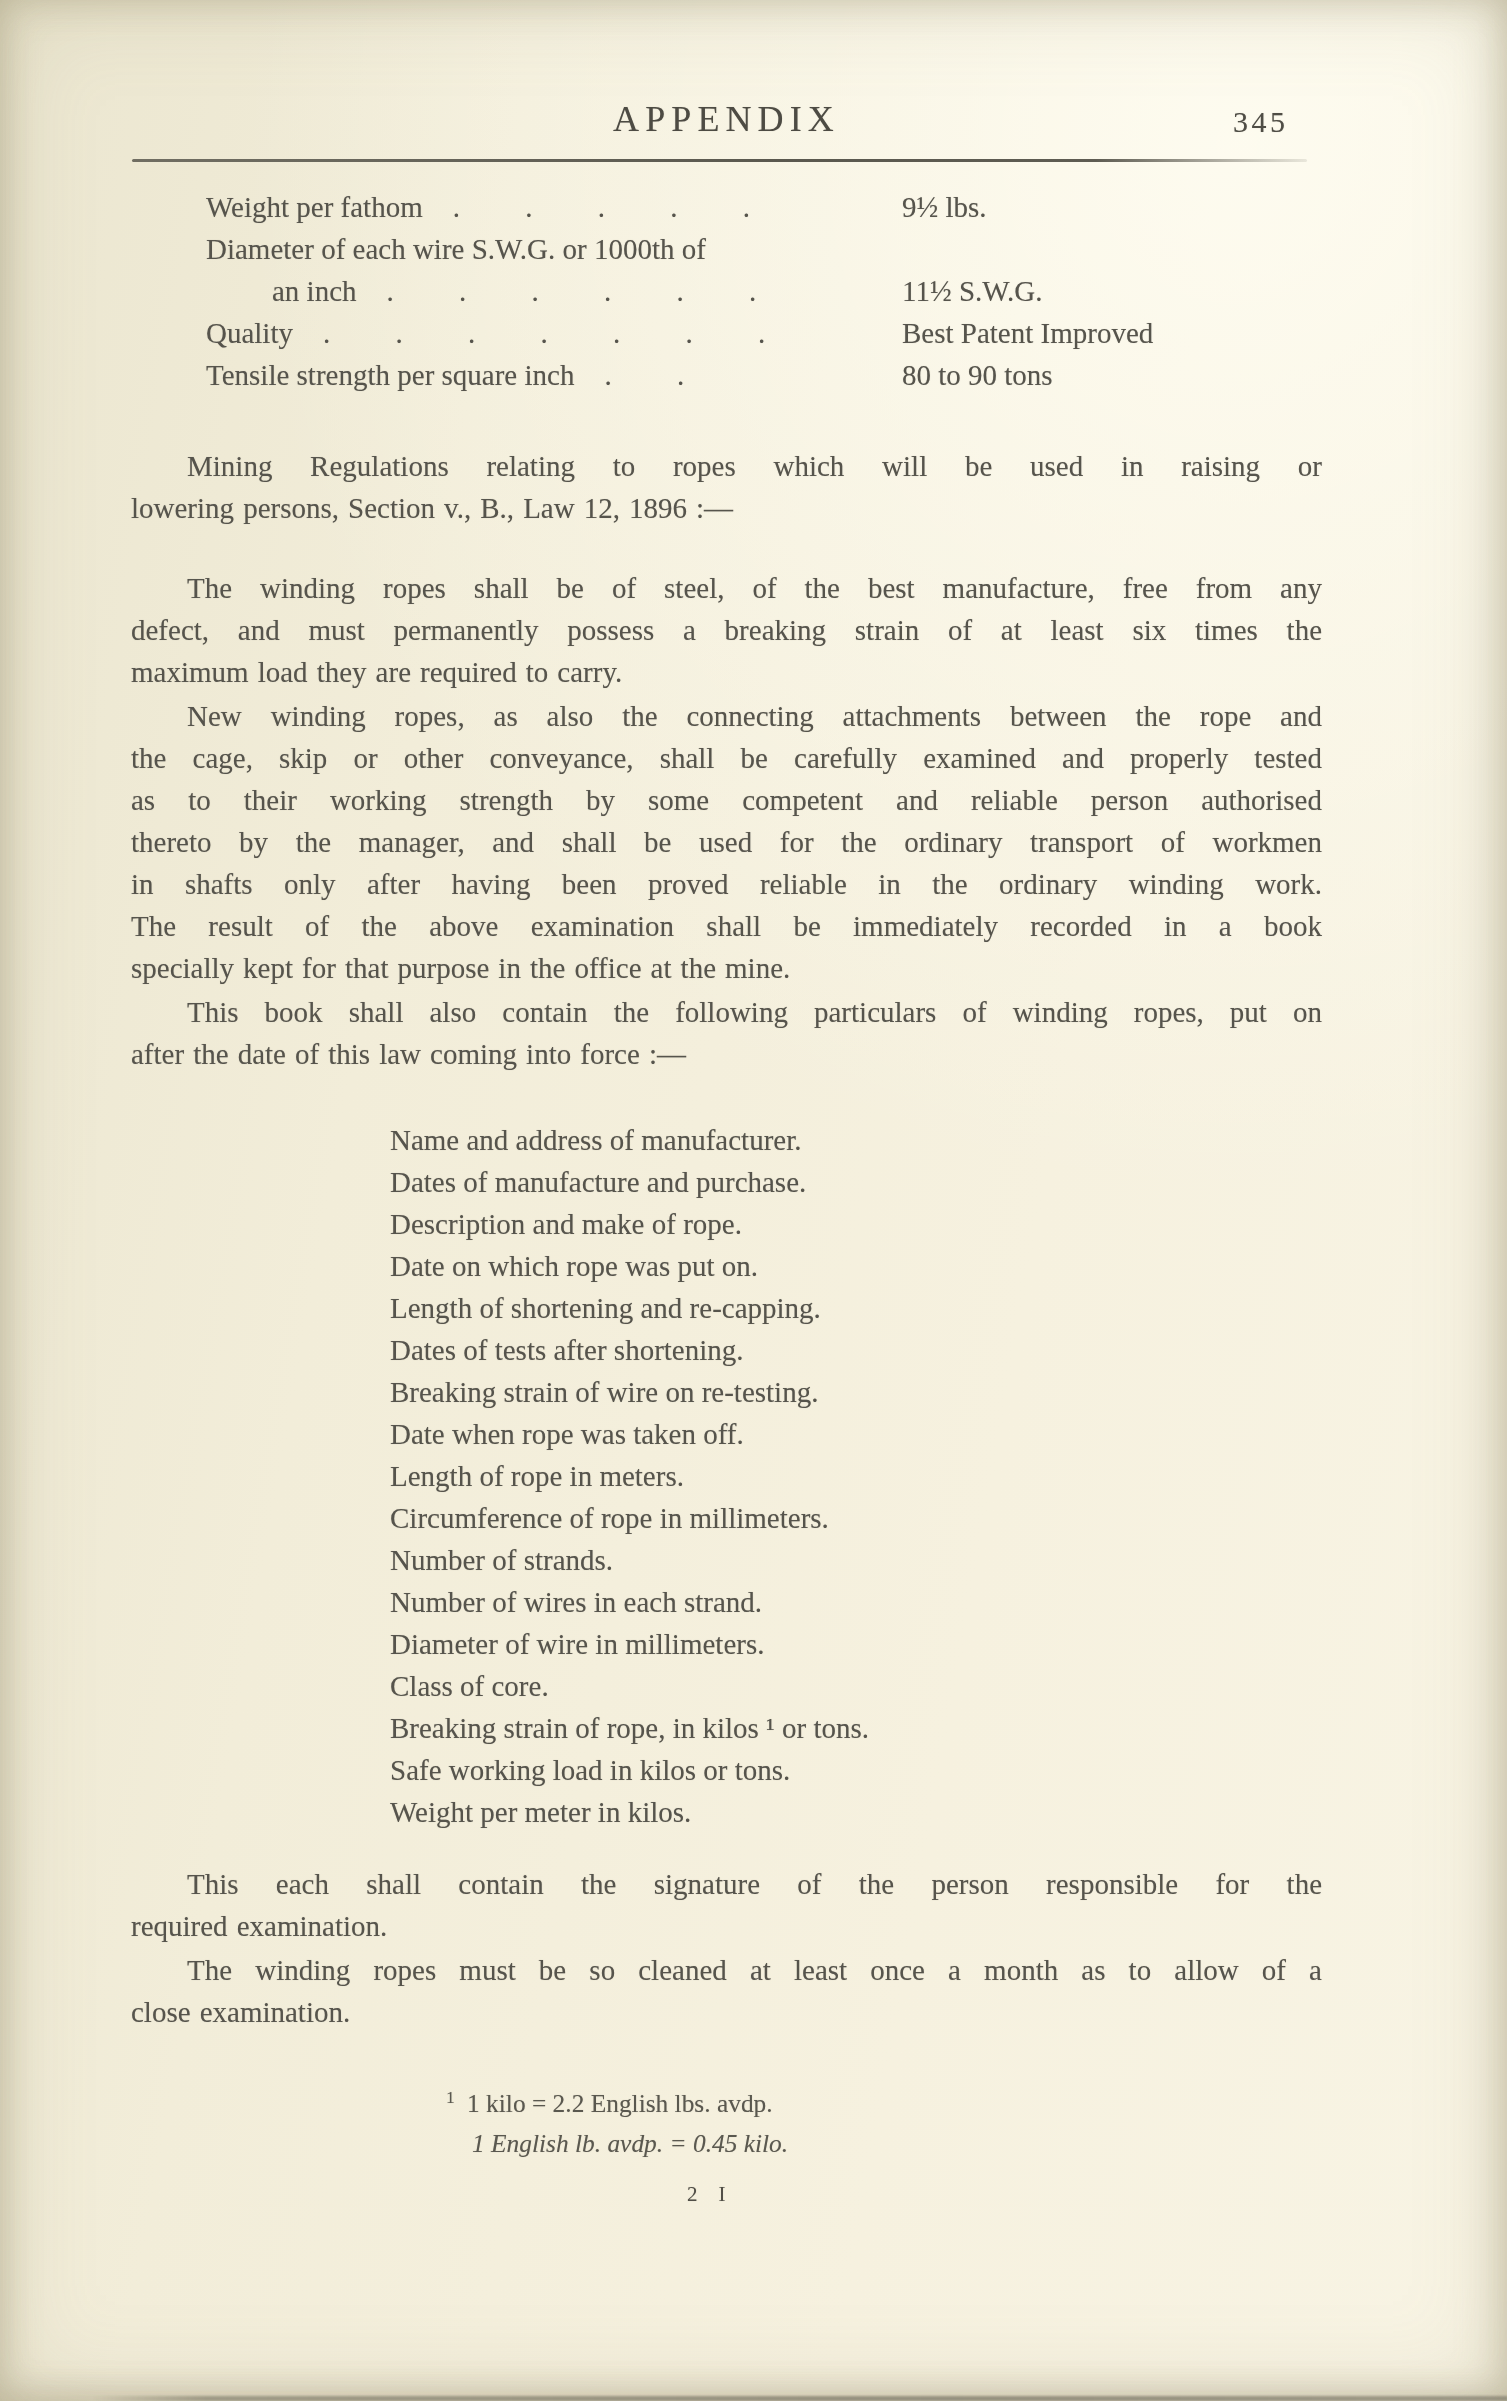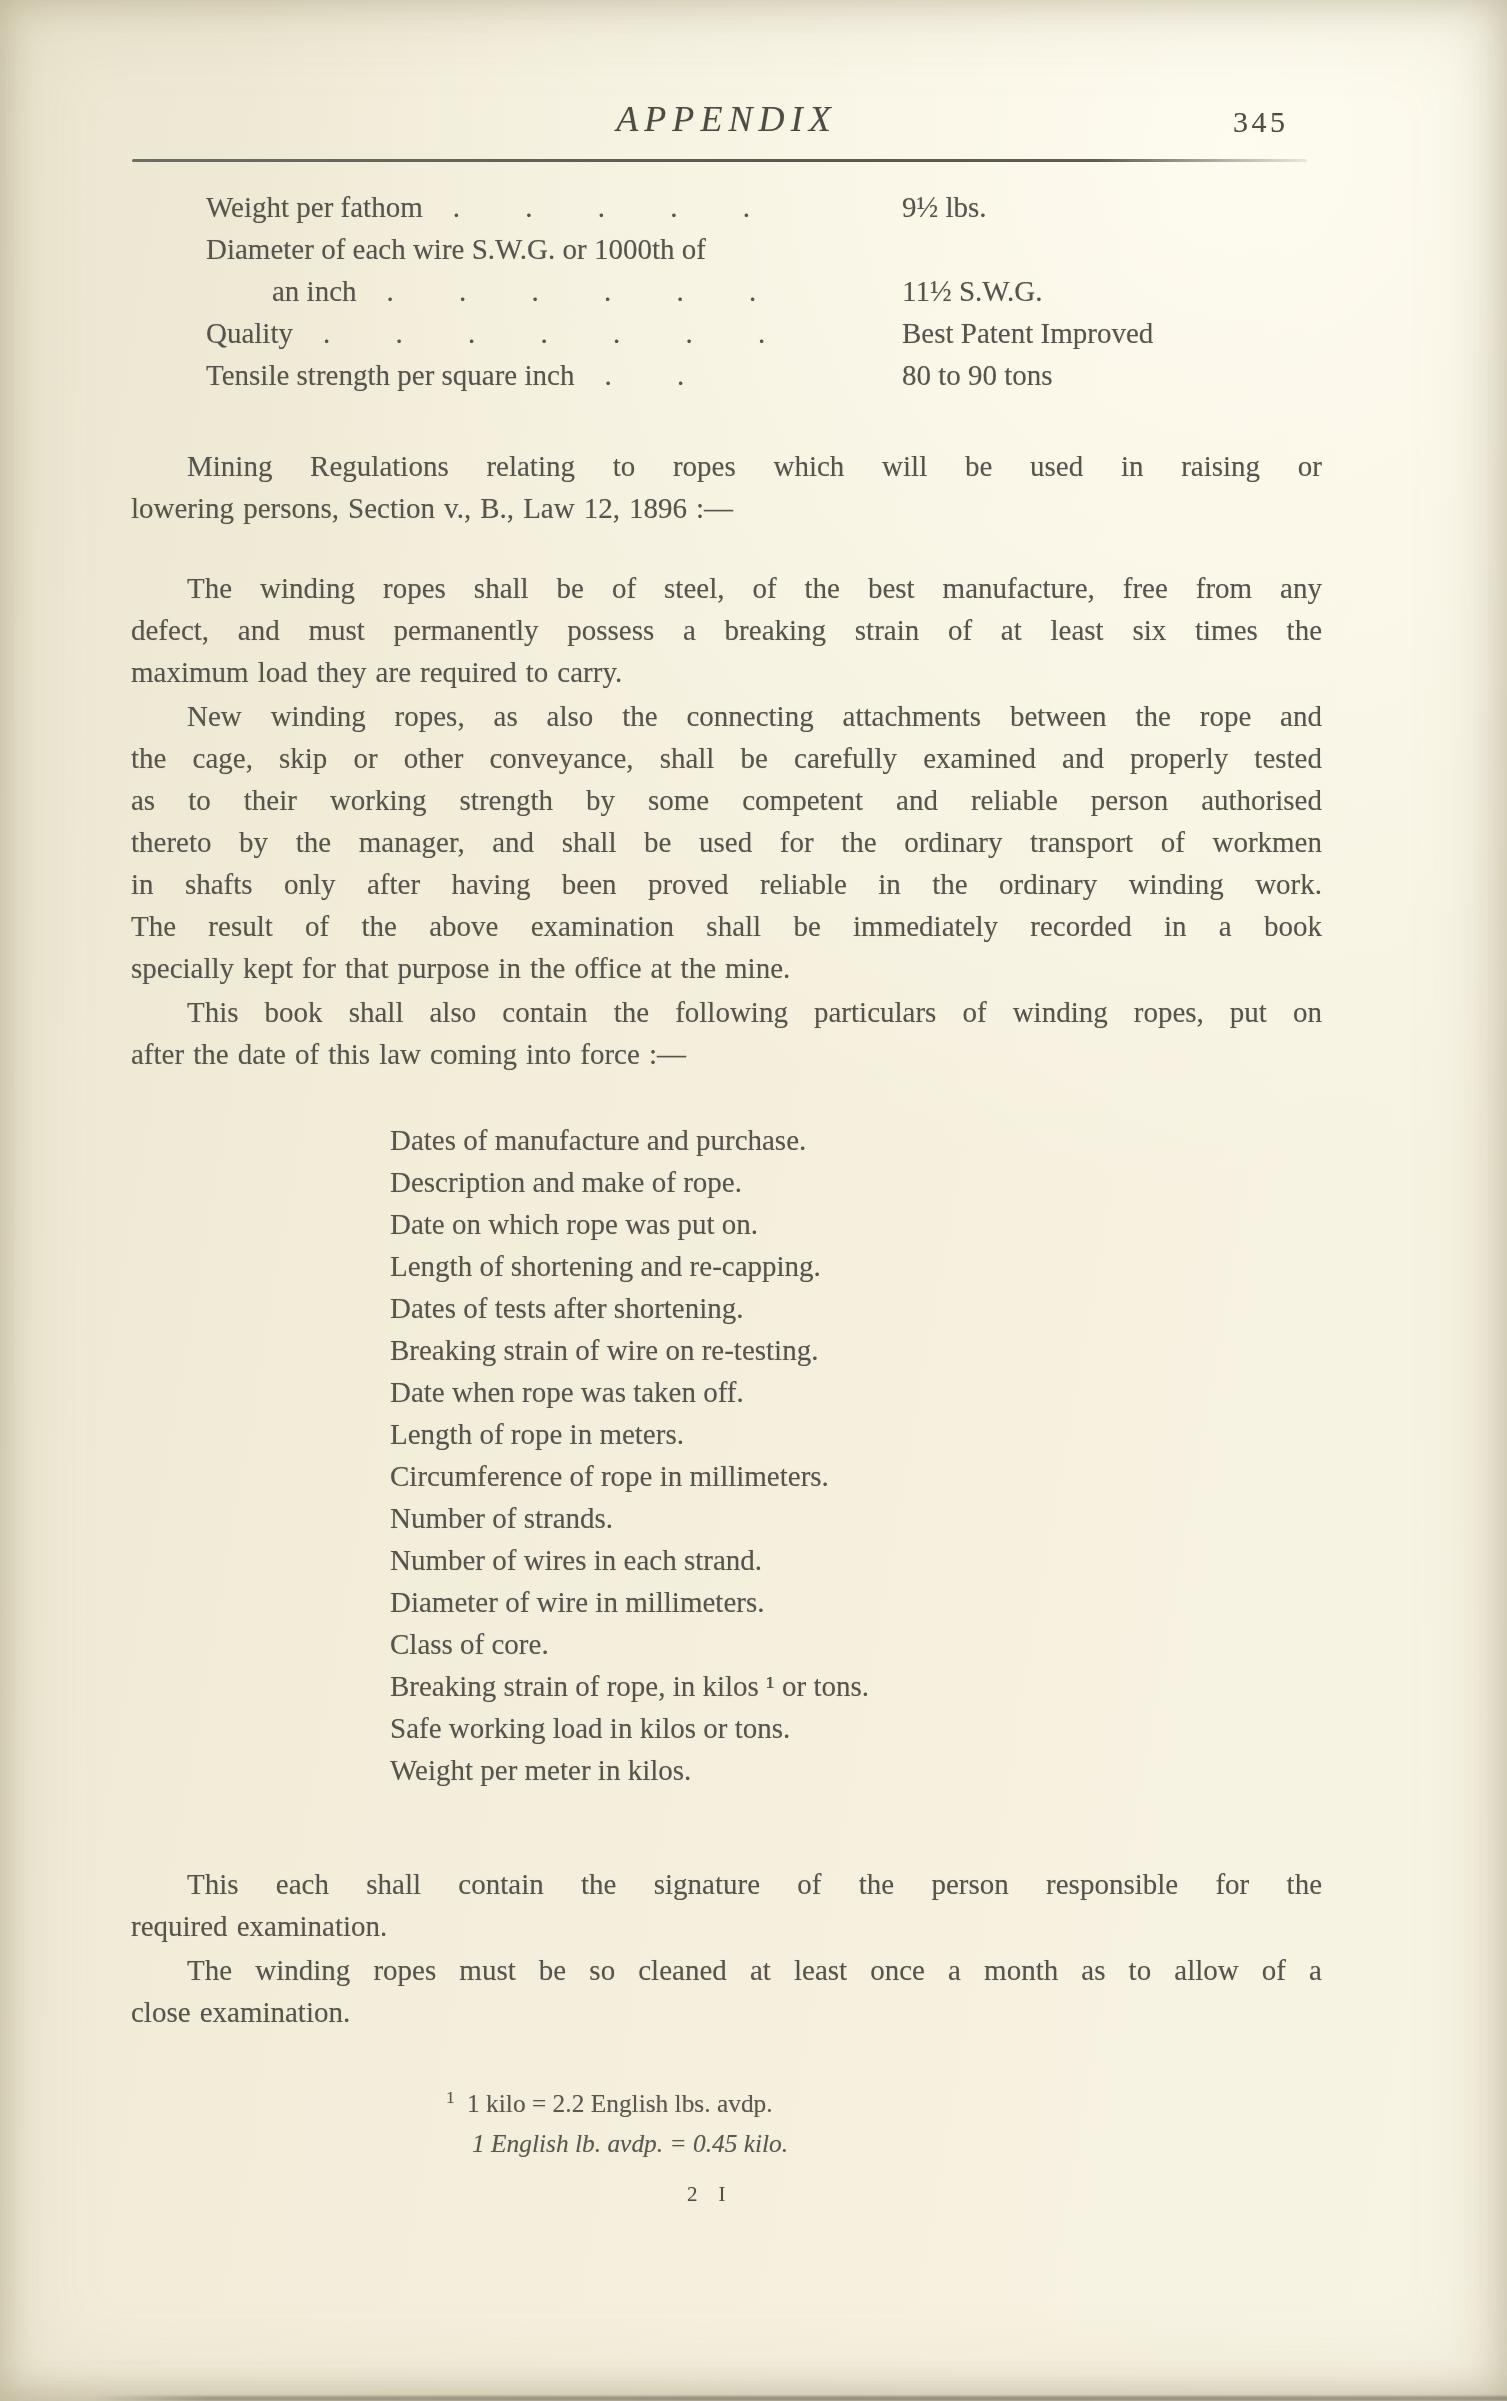--- a/index.html
+++ b/index.html
@@ -16,21 +16,21 @@
     box-shadow:
       inset 0 0 96px rgba(150,140,105,0.22),
       inset -14px 0 40px rgba(150,140,105,0.22),
       inset 12.3px 0 35px rgba(150,140,105,0.14),
       inset 0 -10.5px 30px rgba(140,130,100,0.18);
   }
   .txt{text-shadow:0 0 0.9px rgba(86,84,76,0.35);}
   
   .running-title{
     position:absolute;left:131px;top:98px;width:1191px;
-    text-align:center;font-style:italic;font-size:36px;letter-spacing:6.1px;
+    text-align:center;font-size:36px;letter-spacing:6.1px;
     color:#4d4b43;
   }
   .page-number{
     position:absolute;left:1233px;top:105px;
     font-size:30px;letter-spacing:3.5px;color:#4f4d45;
   }
   .header-rule{
     position:absolute;left:132px;top:159px;width:1175px;height:2.6px;
     background:linear-gradient(to right,rgba(90,88,78,0.85) 0%,#5a584e 55%,#5e5c52 82%,rgba(90,88,78,0.12) 100%);
     border-radius:1.8px;
@@ -119,20 +119,21 @@
     <div class="pline txt">The result of the above examination shall be immediately recorded in a book</div>
     <div class="pline last txt">specially kept for that purpose in the office at the mine.</div>
   </div>
 
   <div class="para para-book">
     <div class="pline first txt">This book shall also contain the following particulars of winding ropes, put on</div>
     <div class="pline last txt">after the date of this law coming into force :—</div>
   </div>
 
   <div class="particulars">
+    <div class="list-item txt">Name and address of manufacturer.</div>
     <div class="list-item txt">Dates of manufacture and purchase.</div>
     <div class="list-item txt">Description and make of rope.</div>
     <div class="list-item txt">Date on which rope was put on.</div>
     <div class="list-item txt">Length of shortening and re-capping.</div>
     <div class="list-item txt">Dates of tests after shortening.</div>
     <div class="list-item txt">Breaking strain of wire on re-testing.</div>
     <div class="list-item txt">Date when rope was taken off.</div>
     <div class="list-item txt">Length of rope in meters.</div>
     <div class="list-item txt">Circumference of rope in millimeters.</div>
     <div class="list-item txt">Number of strands.</div>

